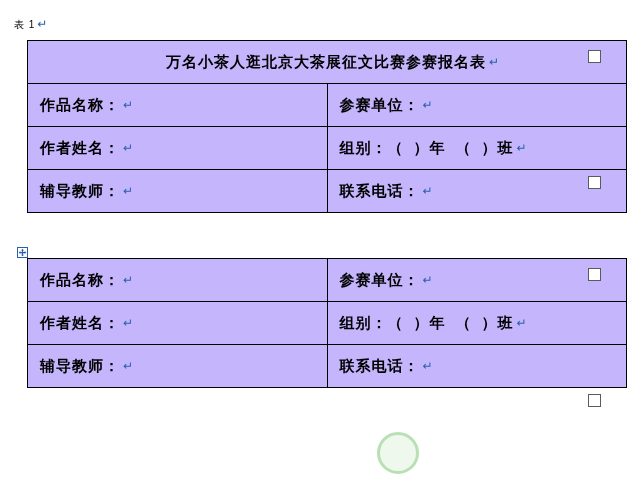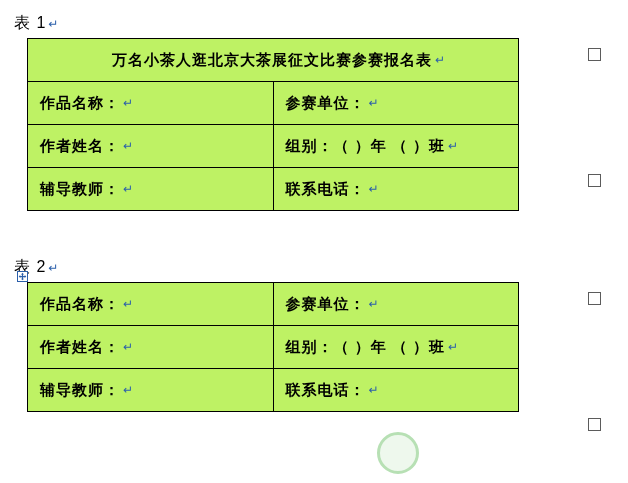--- a/index.html
+++ b/index.html
@@ -25,21 +25,21 @@
   .block {
     position: absolute;
     left: 0;
     width: 628px;
   }
   .block-1 { top: 14px; }
   .block-2 { top: 258px; }
 
   .block-label {
     font-family: "Liberation Sans", "DejaVu Sans", sans-serif;
-    font-size: 16px;
+    font-size: 10px;
     line-height: 18px;
     color: #000;
     margin-left: 14px;
     margin-bottom: 6px;
     display: inline-block;
     letter-spacing: 1px;
   }
   .label-pilcrow {
     color: #2b5faa;
     font-size: 12px;
@@ -47,23 +47,23 @@
     font-family: "Liberation Sans", sans-serif;
   }
 
   .table-wrap {
     position: relative;
     margin-left: 27px;
     width: 560px;
   }
   table.form {
     border-collapse: collapse;
-    width: 492px;
+    width: 600px;
     table-layout: fixed;
-    background: #bef264;
+    background: #c4b5fd;
   }
   table.form td {
     border: 1px solid #000;
     height: 42px;
     padding: 0 0 0 12px;
     vertical-align: middle;
     font-size: 15px;
     font-family: "Liberation Sans", "DejaVu Sans", sans-serif;
     font-weight: bold;
     letter-spacing: 1px;
@@ -82,20 +82,21 @@
   .pilcrow {
     color: #2b5faa;
     font-weight: normal;
     font-size: 12px;
     font-family: "Liberation Sans", sans-serif;
     margin-left: 3px;
     vertical-align: 1px;
   }
   .cell-label {
     display: inline-block;
+    font-family: Liberation Mono, monospace;
   }
 
   
   .move-handle {
     position: absolute;
     left: -10px;
     top: -11px;
     width: 11px;
     height: 11px;
     color: #2b5faa;
@@ -168,23 +169,20 @@
           </td>
         </tr>
       </tbody>
         </table>
       <div class="edge-mark" style="top:10px;"></div>
       <div class="edge-mark" style="top:136px;"></div>
     </div>
   </div>
 
   <div class="block block-2">
-    <div>
-      <span class="block-label">表 2</span><span class="label-pilcrow">↵</span>
-    </div>
     <div class="table-wrap">
       <div class="move-handle">
         <svg width="11" height="11" viewBox="0 0 11 11">
           <rect x="0.5" y="0.5" width="10" height="10" fill="#ffffff" stroke="#2b5faa" stroke-width="1"></rect>
           <path d="M5.5 1.8 L7 3.4 H6.1 V5 H7.7 V4.1 L9.3 5.6 L7.7 7.1 V6.2 H6.1 V7.8 H7 L5.5 9.3 L4 7.8 H4.9 V6.2 H3.3 V7.1 L1.7 5.6 L3.3 4.1 V5 H4.9 V3.4 H4 Z" fill="#2b5faa"></path>
         </svg>
       </div>
       <table class="form">
         <tbody>
         <tr>

